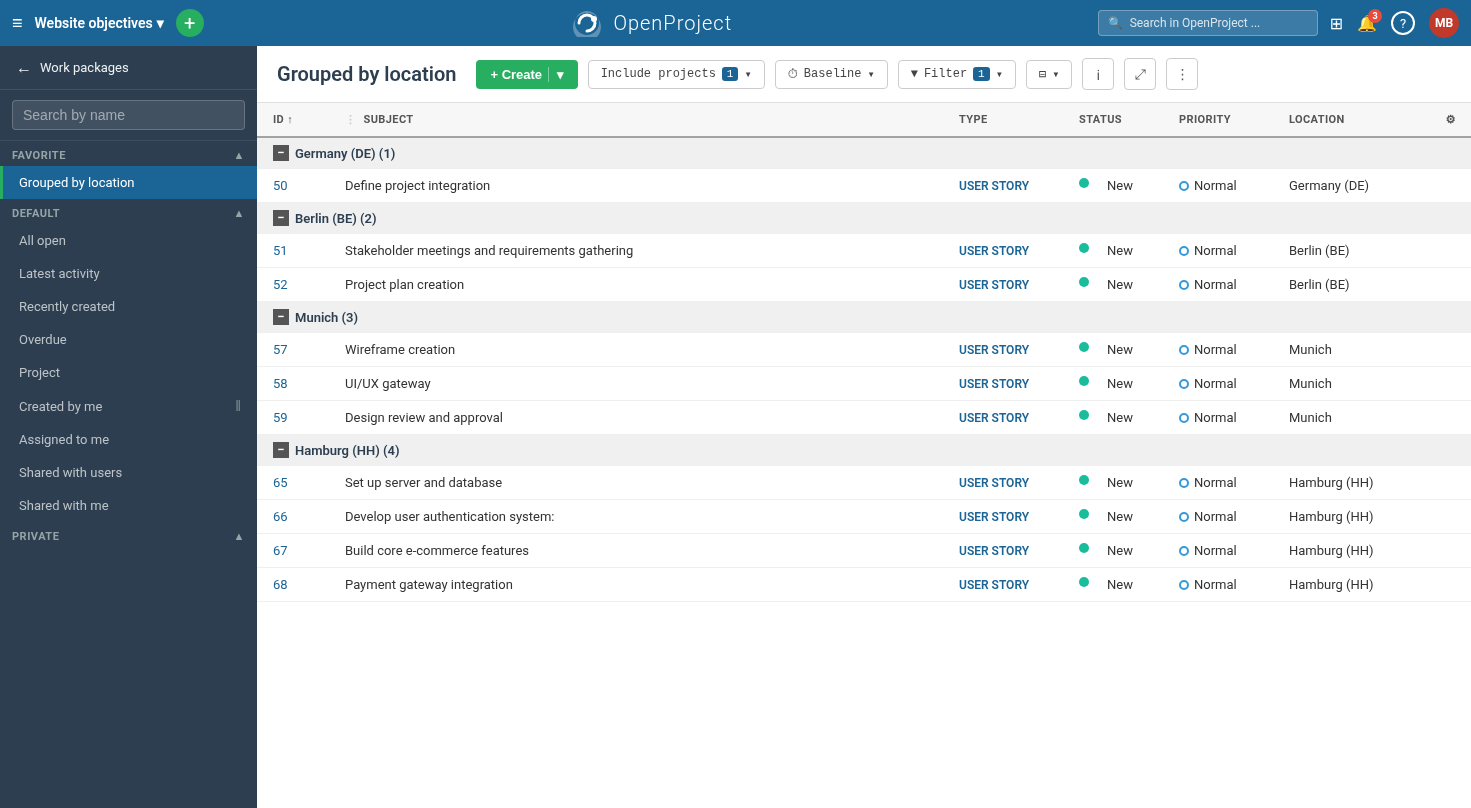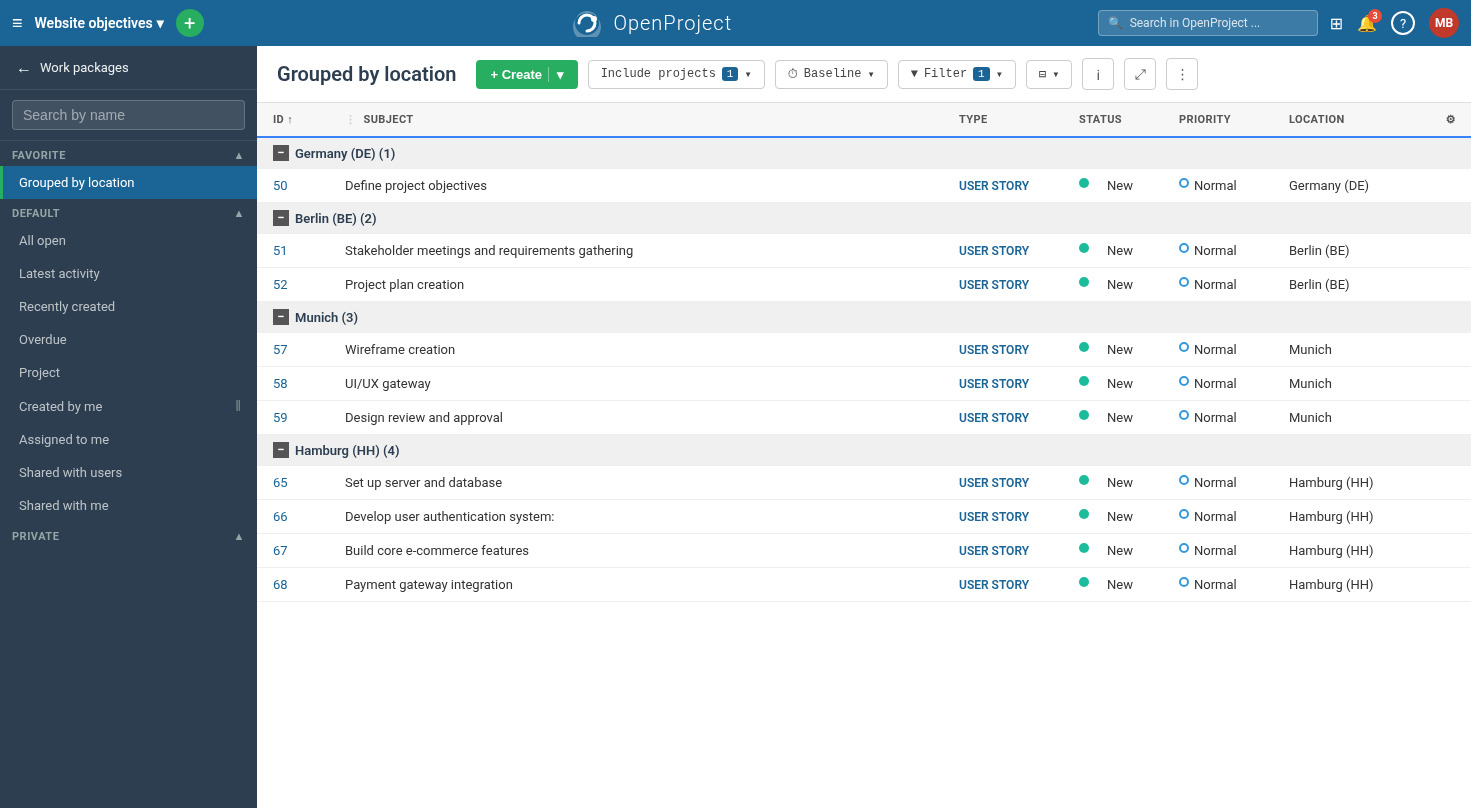--- a/index.html
+++ b/index.html
@@ -100,41 +100,41 @@
     }
     .toolbar-icon-btn {
       background: white; border: 1px solid #ccc; border-radius: 4px;
       width: 32px; height: 32px; display: flex; align-items: center; justify-content: center;
       cursor: pointer; font-size: 14px; color: #555;
     }
 
     
     .table-wrapper { flex: 1; overflow-y: auto; }
     table { width: 100%; border-collapse: collapse; }
-    thead tr { background: #f7f7f7; border-bottom: 2px solid #3b82f6; }
+    thead tr { background: #f7f7f7; border-bottom: 2px solid #a3a3a3; }
     thead th {
       text-align: left; padding: 10px 8px; font-size: 11px; font-weight: 700;
       color: #555; text-transform: uppercase; letter-spacing: 0.4px; white-space: nowrap;
     }
     thead th:first-child { padding-left: 16px; }
     .col-settings { text-align: center; }
 
     tbody tr { border-bottom: 1px solid #efefef; }
     tbody td { padding: 9px 8px; font-size: 13px; color: #333; vertical-align: middle; }
     tbody td:first-child { padding-left: 16px; }
 
     .group-row { background: #f0f0f0 !important; font-weight: 600; }
     .group-row td { padding: 7px 8px; color: #2c3e50; font-size: 13px; }
 
     .id-link { color: #1a6496; text-decoration: none; font-size: 13px; }
     .type-link { color: #1a6496; text-decoration: none; font-size: 12px; font-weight: 600; }
     .status-badge { display: flex; align-items: flex-start; gap: 18px; }
     .status-dot { width: 10px; height: 10px; border-radius: 50%; }
     .status-dot.new { background: #1abc9c; }
-    .priority-badge { display: flex; align-items: flex-start; gap: 5px; }
+    .priority-badge { display: flex; align-items: center; gap: 5px; }
   </style>
 </head>
 <body>
 
 <div class="top-nav">
   <span class="hamburger">≡</span>
   <div class="project-name">
     <span>Website objectives</span>
     <span>▾</span>
   </div>
@@ -282,21 +282,21 @@
       <span style="display:inline-block;background:#555;color:white;width:16px;height:16px;text-align:center;line-height:16px;font-size:13px;cursor:pointer;">−</span>
       <span>Germany (DE) (1)</span>
     </span>
   </td>
             </tr>
             <tr>
       <td>
         <a href="#" class="id-link">50</a>
       </td>
       <td>
-        <span>Define project objectives</span>
+        <span>Define project integration</span>
       </td>
       <td>
         <a href="#" class="type-link">USER STORY</a>
       </td>
       <td>
         <span class="status-badge">
           <span class="status-dot new"></span>
           <span>New</span>
         </span>
       </td>

